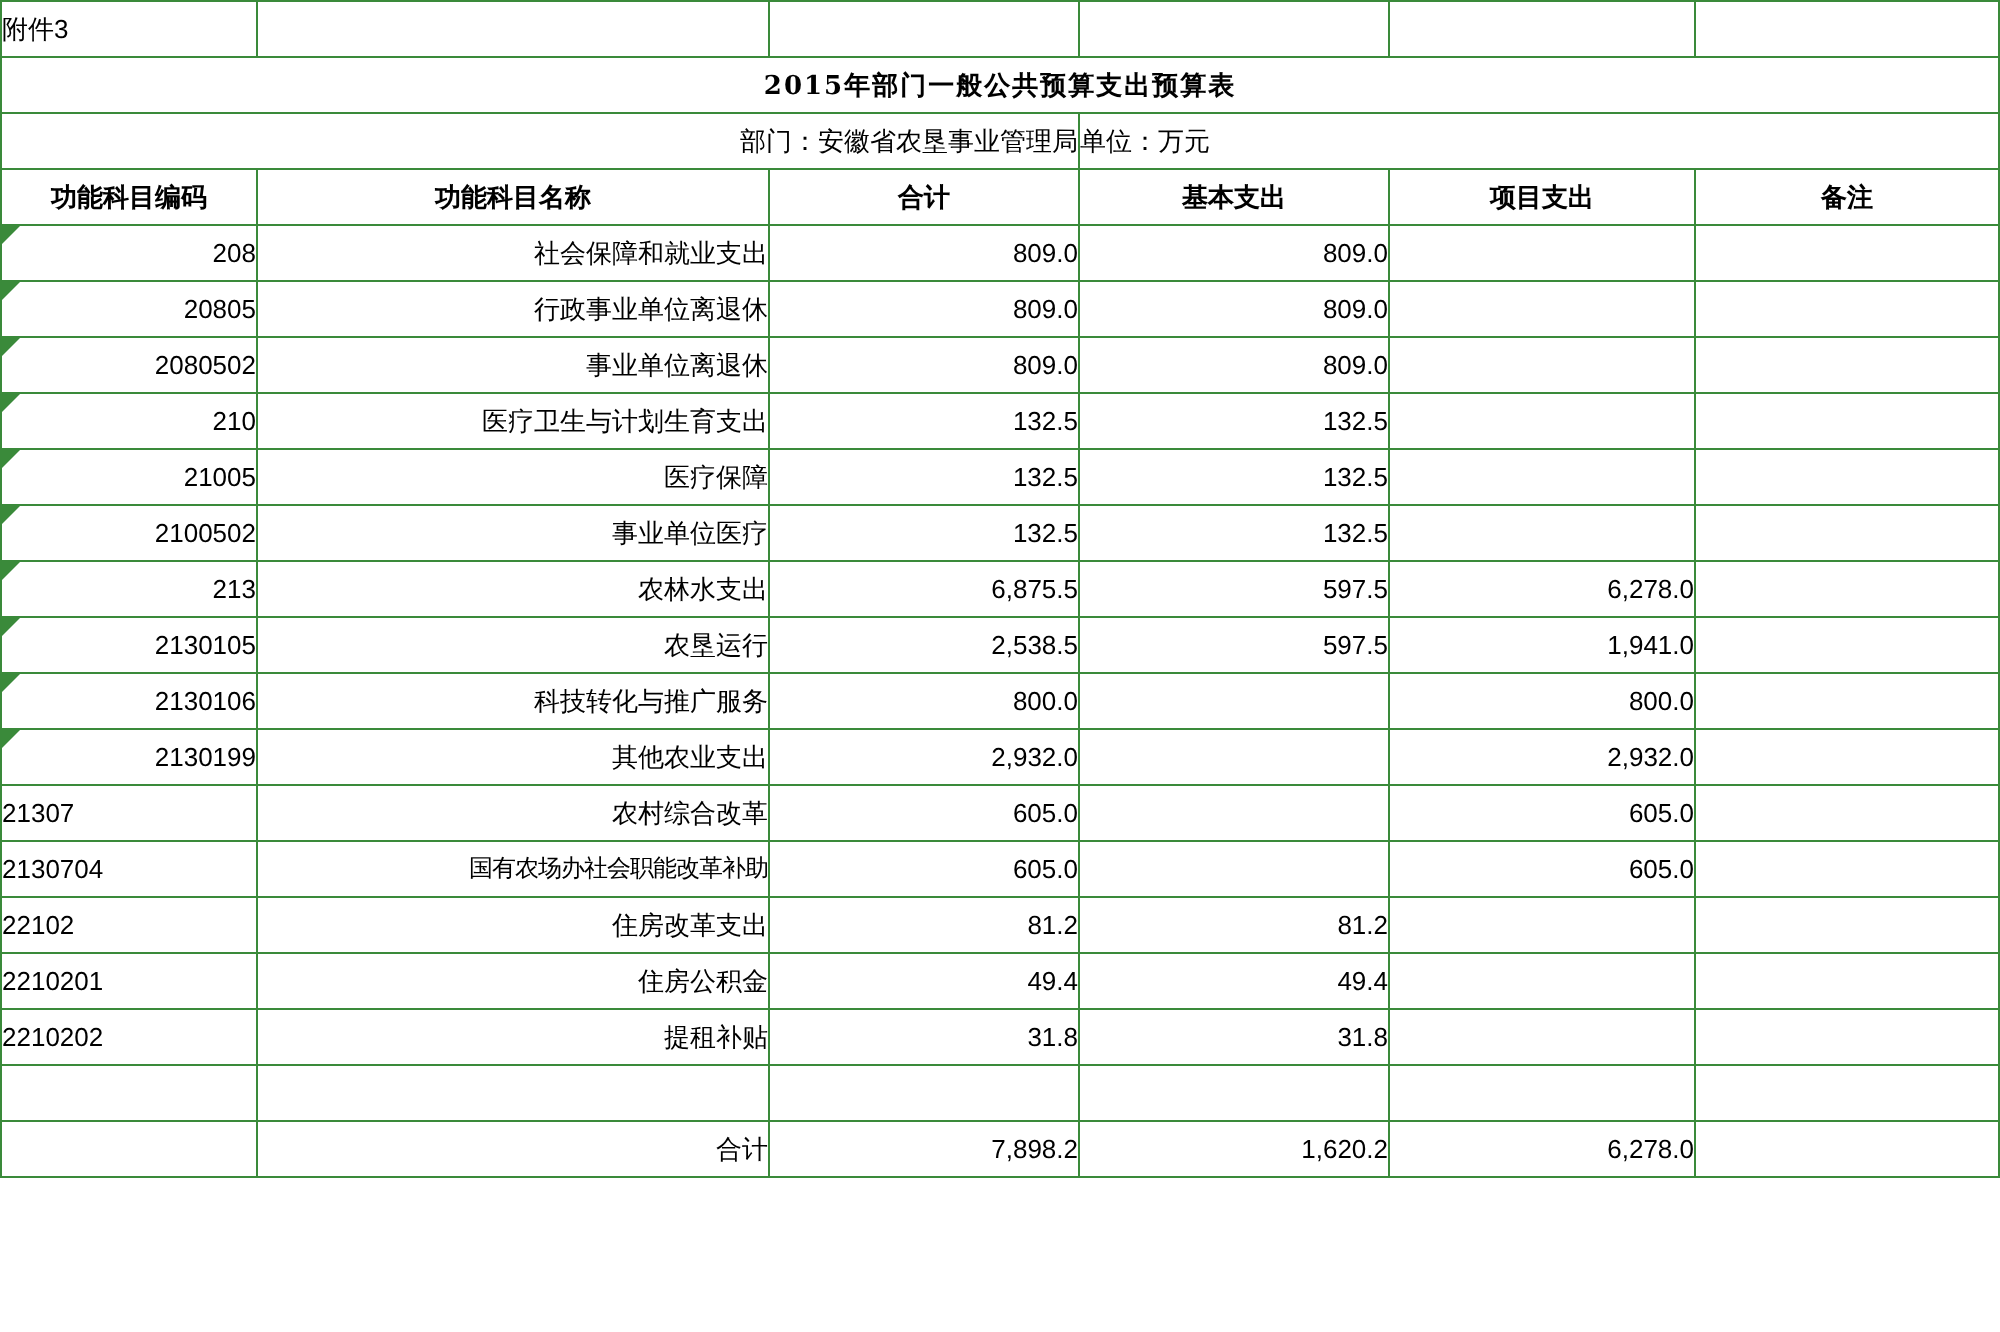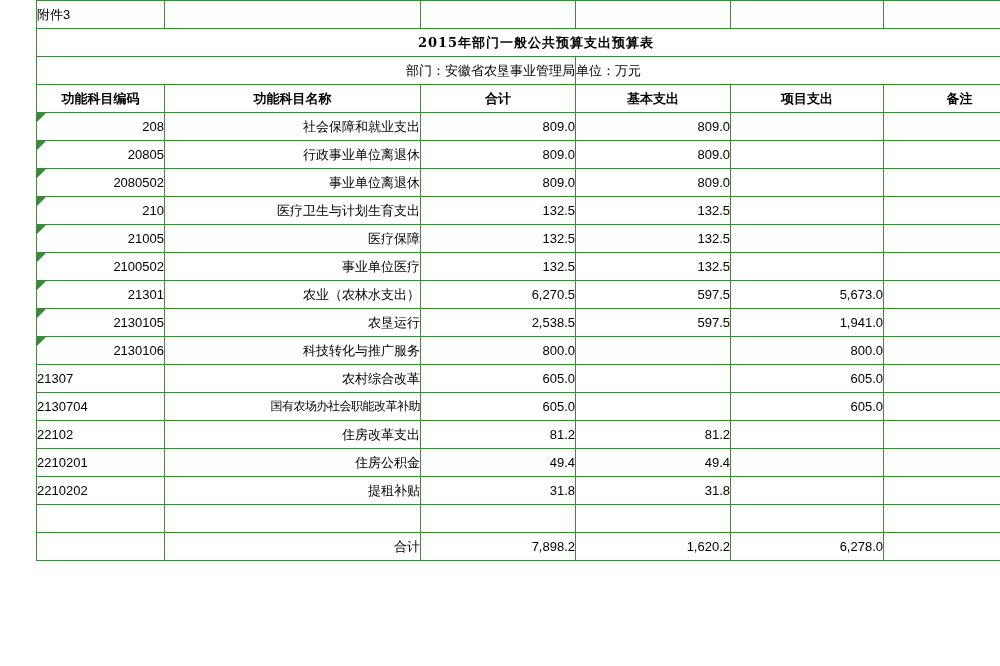--- a/index.html
+++ b/index.html
@@ -12,21 +12,20 @@
     height: 666px;
     font-family: "Liberation Sans", "DejaVu Sans", sans-serif;
     color: #000000;
     overflow: hidden;
   }
   .sheet {
     position: relative;
     width: 820px;
     height: 666px;
     box-sizing: border-box;
-    margin-left: 36px;
   }
   table.grid {
     border-collapse: collapse;
     width: 1000px;
     table-layout: fixed;
   }
   table.grid td {
     border: 1px solid #3a8a3a;
     padding: 0;
     vertical-align: middle;
@@ -205,41 +204,49 @@
       </tr>
       <tr>
         <td class="code lvl3 tri">2100502</td>
         <td class="name">事业单位医疗</td>
         <td class="num">132.5</td>
         <td class="num">132.5</td>
         <td class="num"></td>
         <td class="num"></td>
       </tr>
       <tr>
-        <td class="code lvl2 tri">21301</td>
-        <td class="name">农业（农林水支出）</td>
-        <td class="num">6,270.5</td>
+        <td class="code lvl1 tri">213</td>
+        <td class="name">农林水支出</td>
+        <td class="num">6,875.5</td>
         <td class="num">597.5</td>
-        <td class="num">5,673.0</td>
+        <td class="num">6,278.0</td>
         <td class="num"></td>
       </tr>
       <tr>
         <td class="code lvl3 tri">2130105</td>
         <td class="name">农垦运行</td>
         <td class="num">2,538.5</td>
         <td class="num">597.5</td>
         <td class="num">1,941.0</td>
         <td class="num"></td>
       </tr>
       <tr>
         <td class="code lvl3 tri">2130106</td>
         <td class="name">科技转化与推广服务</td>
         <td class="num">800.0</td>
         <td class="num"></td>
         <td class="num">800.0</td>
+        <td class="num"></td>
+      </tr>
+      <tr>
+        <td class="code lvl3 tri">2130199</td>
+        <td class="name">其他农业支出</td>
+        <td class="num">2,932.0</td>
+        <td class="num"></td>
+        <td class="num">2,932.0</td>
         <td class="num"></td>
       </tr>
       <tr>
         <td class="code lvl2">21307</td>
         <td class="name">农村综合改革</td>
         <td class="num">605.0</td>
         <td class="num"></td>
         <td class="num">605.0</td>
         <td class="num"></td>
       </tr>

